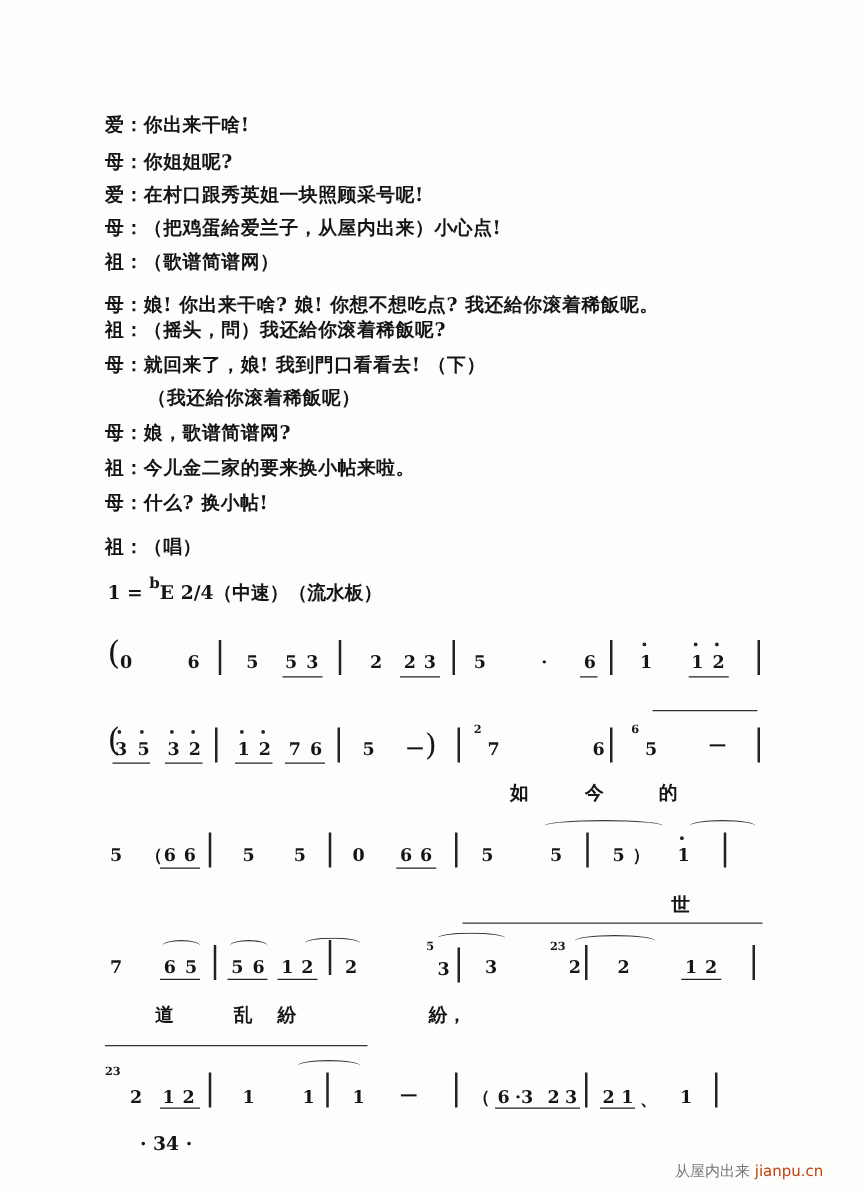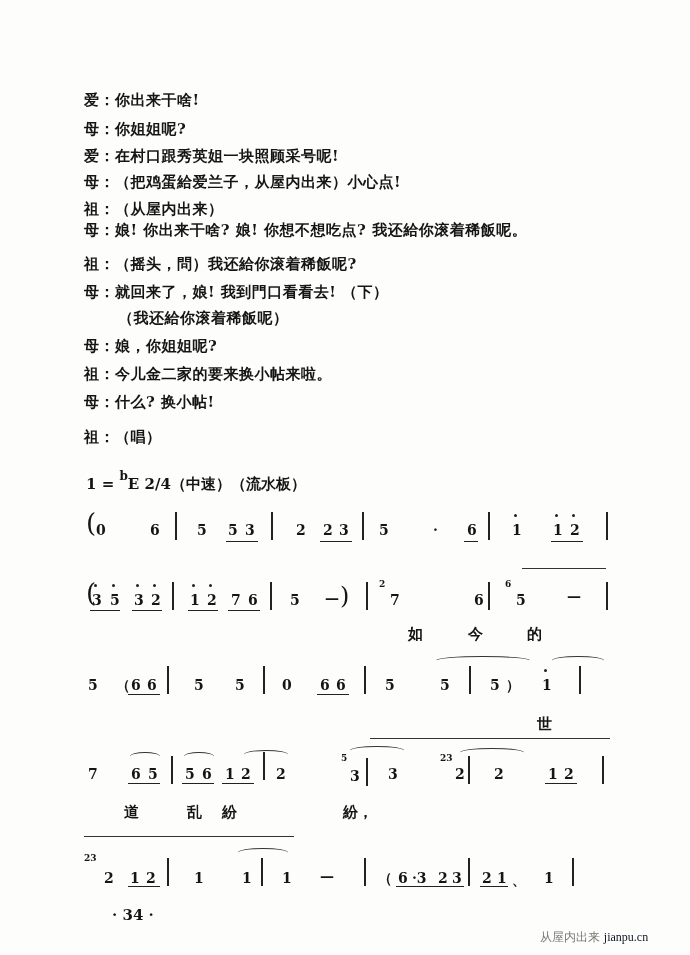--- a/index.html
+++ b/index.html
@@ -1,48 +1,48 @@
 <!DOCTYPE html>
 <html><head>
 <meta charset="utf-8">
 <style>
   html, body { margin:0; padding:0; }
   body {
     width:690px; height:955px; background:#fdfdfb; position:relative; overflow:hidden;
     font-family:"DejaVu Serif", serif; color:#151515;
   }
   .dlg { position:absolute; left:84px; font-size:15px; font-weight:bold; letter-spacing:0.5px; white-space:nowrap; line-height:20px; }
-  .key { position:absolute; left:86px; top:472px; font-size:15px; font-weight:bold; white-space:nowrap; }
+  .key { position:absolute; left:86px; top:462px; font-size:15px; font-weight:bold; white-space:nowrap; }
   .key sup { font-size:12px; position:relative; top:-3px; }
   .n { position:absolute; font-family:"DejaVu Serif", serif; font-weight:bold; font-size:14px; line-height:16px; }
   .bar { position:absolute; width:2px; background:#222; height:28px; }
   .ul { position:absolute; height:1px; background:#222; }
   .dot-above { position:absolute; width:3px; height:3px; border-radius:50%; background:#222; }
   .lyric { position:absolute; font-size:15px; font-weight:bold; }
   .slur { position:absolute; border-top:1.2px solid #333; border-radius:50% 50% 0 0; height:8px; }
   .line { position:absolute; height:1px; background:#333; }
   .grace { position:absolute; font-size:9px; font-weight:bold; line-height:9px; }
   .paren { position:absolute; font-size:18px; font-weight:normal; }
   .pagenum { position:absolute; left:112px; top:906px; font-size:15px; font-weight:bold; }
   .watermark { position:absolute; left:540px; top:929px; font-size:12px; color:#777; font-family:"DejaVu Sans", sans-serif; }
-  .watermark .en { color:#0f172a;font-family:Liberation Serif, serif; }
+  .watermark .en { color:#c2410c; }
 </style>
 </head>
 <body>
 
 <div class="dlg" style="top:90px"><span>爱</span>：<span>你出来干啥!</span></div>
 <div class="dlg" style="top:119px"><span>母</span>：<span>你姐姐呢?</span></div>
 <div class="dlg" style="top:146px"><span>爱</span>：<span>在村口跟秀英姐一块照顾采号呢!</span></div>
 <div class="dlg" style="top:172px"><span>母</span>：<span>（把鸡蛋給爱兰子，从屋内出来）小心点!</span></div>
-<div class="dlg" style="top:199px"><span>祖</span>：<span>（从屋内出来）</span></div>
-<div class="dlg" style="top:220px"><span>母</span>：<span>娘! 你出来干啥? 娘! 你想不想吃点? 我还給你滚着稀飯呢。</span></div>
+<div class="dlg" style="top:199px"><span>祖</span>：<span>（歌谱简谱网）</span></div>
+<div class="dlg" style="top:234px"><span>母</span>：<span>娘! 你出来干啥? 娘! 你想不想吃点? 我还給你滚着稀飯呢。</span></div>
 <div class="dlg" style="top:254px"><span>祖</span>：<span>（摇头，問）我还給你滚着稀飯呢?</span></div>
 <div class="dlg" style="top:282px"><span>母</span>：<span>就回来了，娘! 我到門口看看去! （下）</span></div>
 <div class="dlg" style="top:308px; left:118px"><span>（我还給你滚着稀飯呢）</span></div>
-<div class="dlg" style="top:336px"><span>母</span>：<span>娘，你姐姐呢?</span></div>
+<div class="dlg" style="top:336px"><span>母</span>：<span>娘，歌谱简谱网?</span></div>
 <div class="dlg" style="top:364px"><span>祖</span>：<span>今儿金二家的要来换小帖来啦。</span></div>
 <div class="dlg" style="top:392px"><span>母</span>：<span>什么? 换小帖!</span></div>
 <div class="dlg" style="top:427px"><span>祖</span>：<span>（唱）</span></div>
 
 <div class="key">
   <span>1 =</span> <sup>b</sup><span>E</span>
   <span>2/4</span><span>（中速）</span><span>（流水板）</span>
 </div>
 
 <div>

